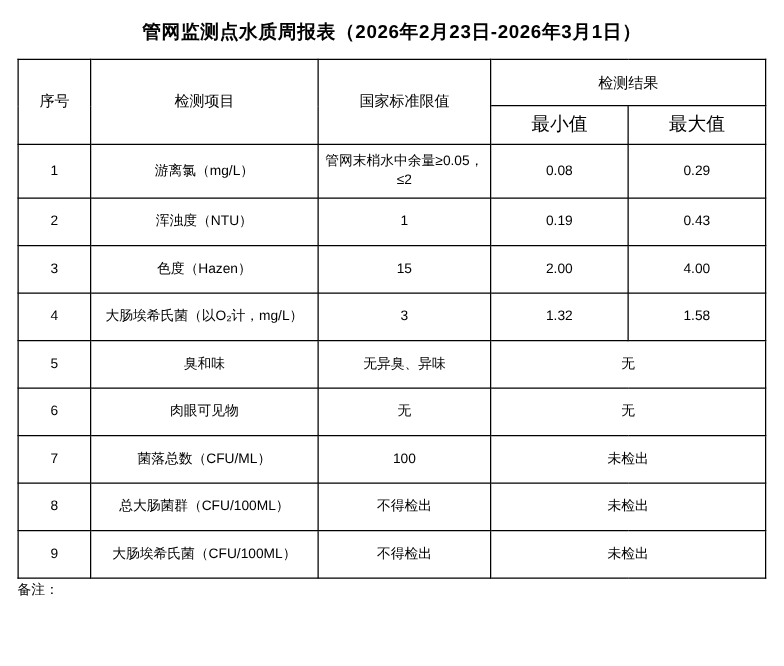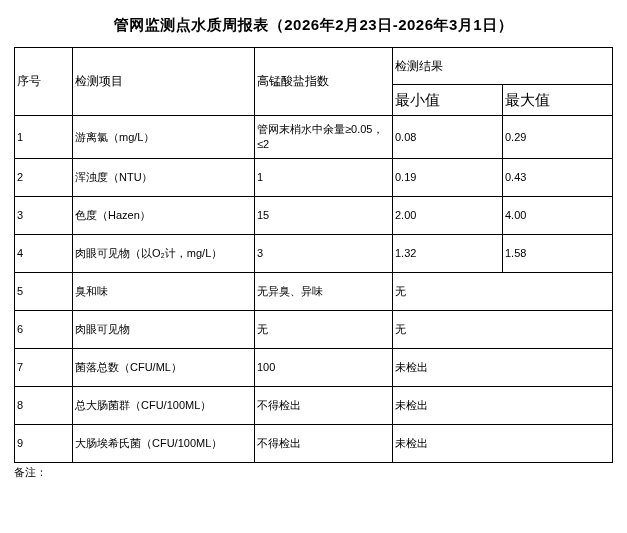--- a/index.html
+++ b/index.html
@@ -30,21 +30,21 @@
     padding-bottom: 12px;
   }
   table.report {
     width: 599px;
     border-collapse: collapse;
     table-layout: fixed;
     font-size: 11px;
   }
   table.report th, table.report td {
     border: 1px solid #000000;
-    text-align: left;
+    text-align: center;
     vertical-align: middle;
     padding: 3px 2px;
     line-height: 1.35;
     font-weight: normal;
   }
   .col-no { width: 58px; }
   .col-item { width: 182px; }
   .col-std { width: 138px; }
   .col-res { width: 110px; }
   .h-row1 th { height: 30px; font-size: 12px; }
@@ -71,21 +71,21 @@
       <col class="col-no">
       <col class="col-item">
       <col class="col-std">
       <col class="col-res">
       <col class="col-res">
     </colgroup>
     <thead>
       <tr class="h-row1">
         <th rowspan="2">序号</th>
         <th rowspan="2">检测项目</th>
-        <th rowspan="2">高锰酸盐指数</th>
+        <th rowspan="2">国家标准限值</th>
         <th colspan="2">检测结果</th>
       </tr>
       <tr class="h-row2">
         <th>最小值</th>
         <th>最大值</th>
       </tr>
     </thead>
     <tbody>
       <tr class="data-row tall">
         <td>1</td>
@@ -103,21 +103,21 @@
       </tr>
       <tr class="data-row">
         <td>3</td>
         <td>色度（Hazen）</td>
         <td>15</td>
         <td>2.00</td>
         <td>4.00</td>
       </tr>
       <tr class="data-row">
         <td>4</td>
-        <td>肉眼可见物（以O₂计，mg/L）</td>
+        <td>大肠埃希氏菌（以O₂计，mg/L）</td>
         <td>3</td>
         <td>1.32</td>
         <td>1.58</td>
       </tr>
       <tr class="data-row">
         <td>5</td>
         <td>臭和味</td>
         <td>无异臭、异味</td>
         <td colspan="2">无</td>
       </tr>

